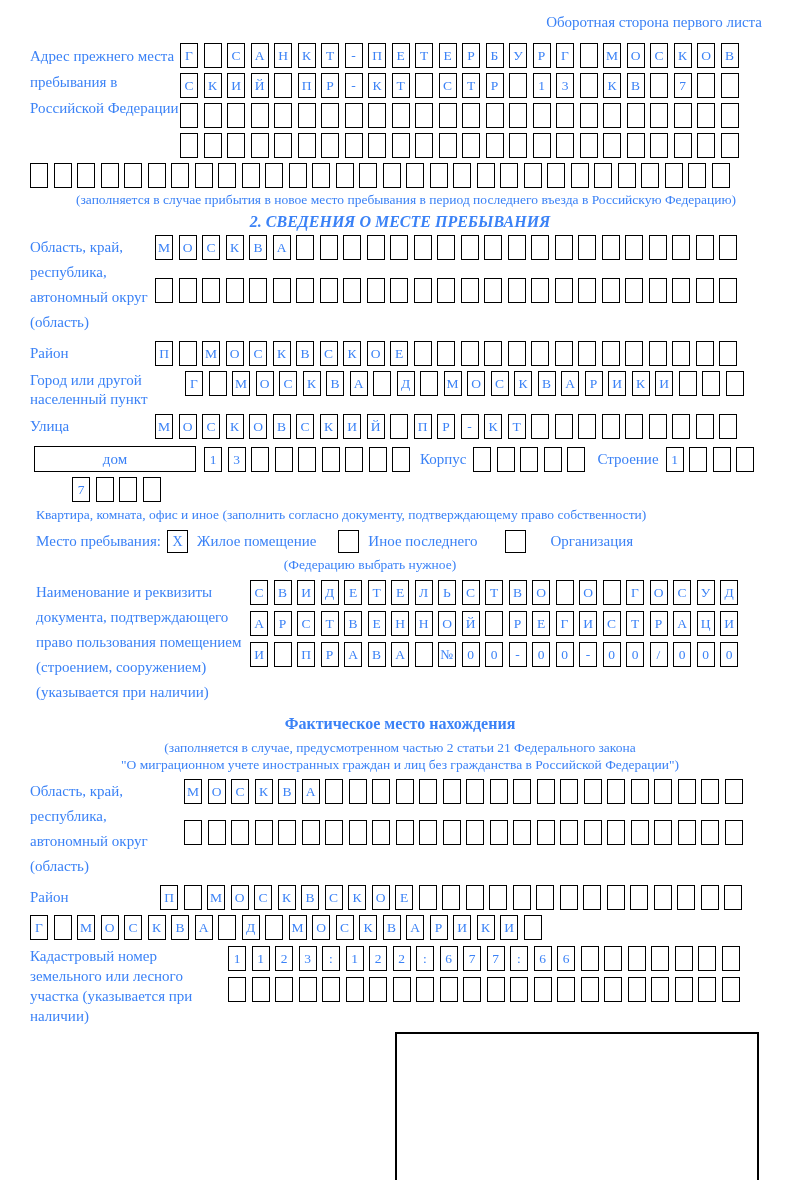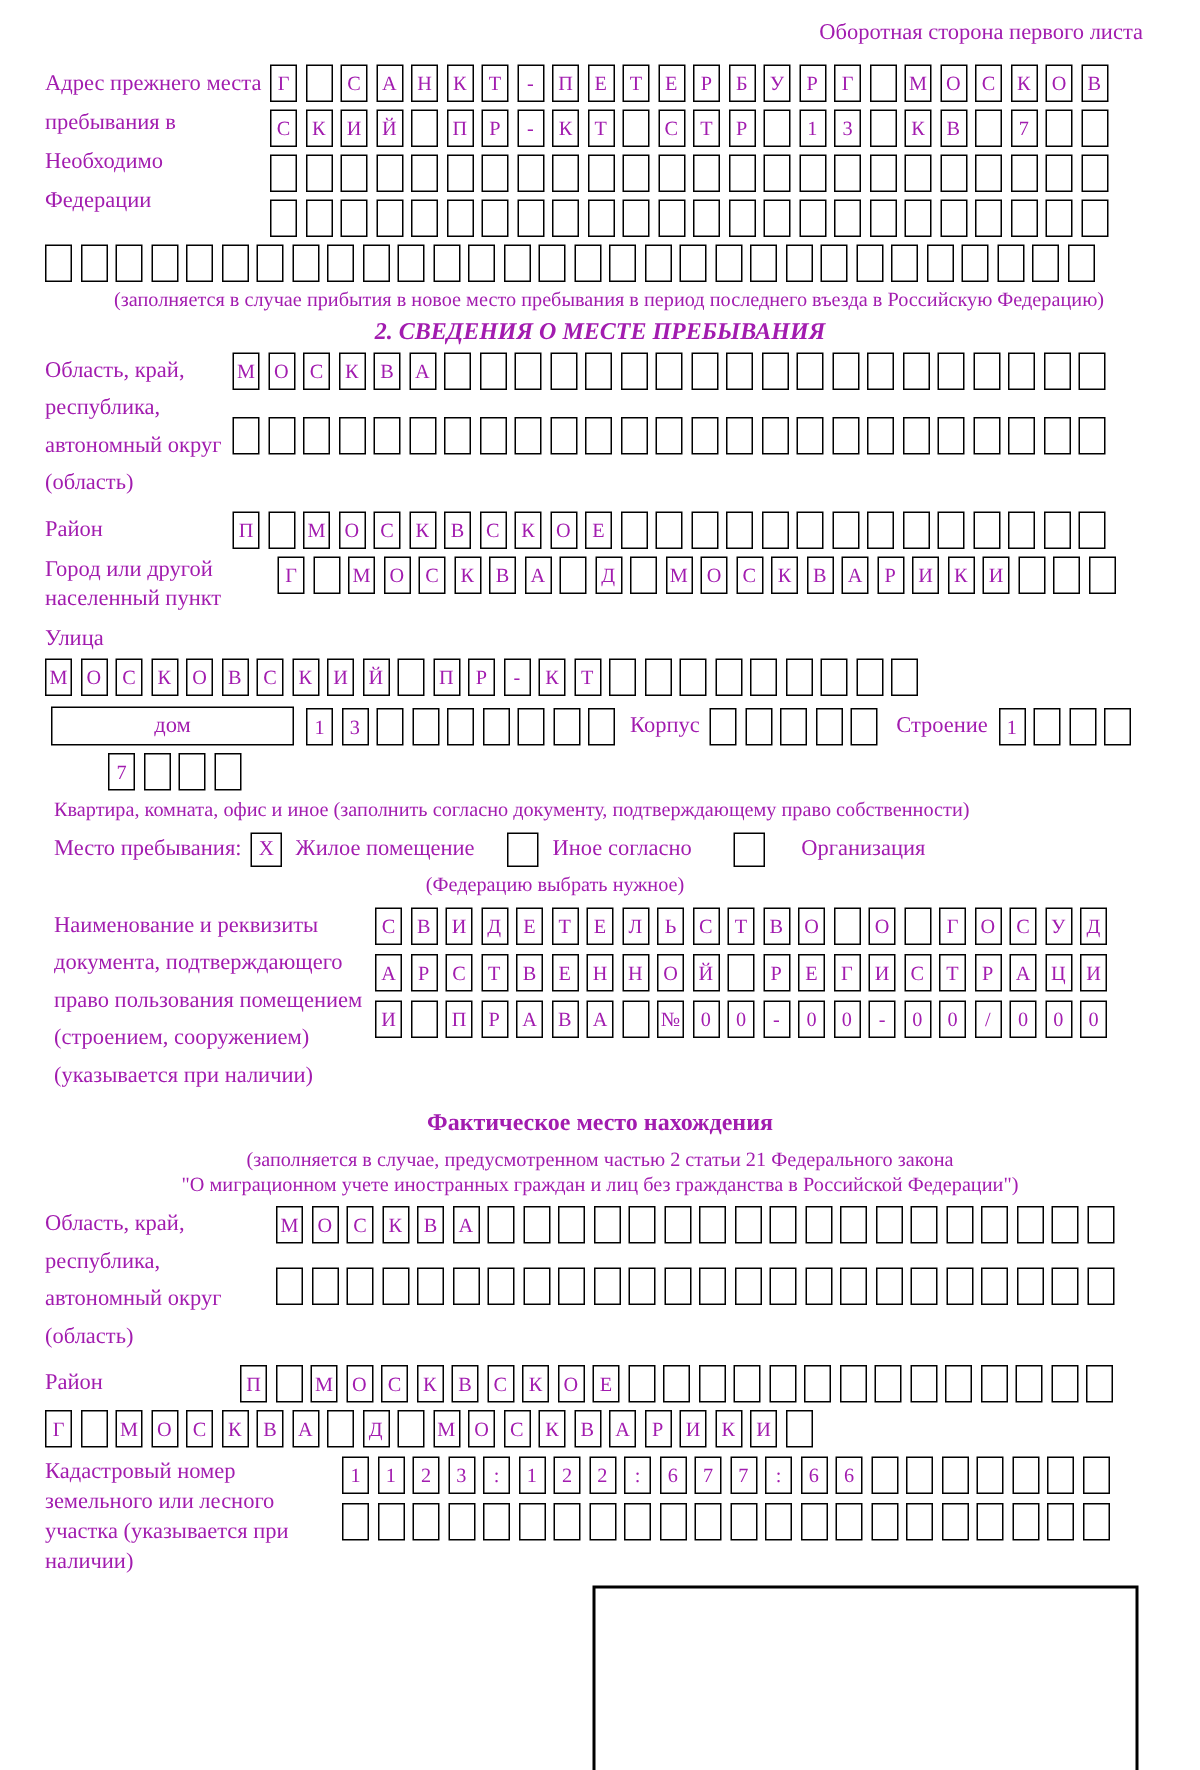--- a/index.html
+++ b/index.html
@@ -1,17 +1,17 @@
 <!DOCTYPE html>
 <html><head>
 <meta charset="utf-8">
 <style>
   html,body{margin:0;padding:0;background:#fff;}
   .page{
-    width:800px;height:1180px;background:#ffffff;color:#a21caf;
+    width:800px;height:1180px;background:#ffffff;color:#3b82f6;
     font-family:"Liberation Serif","DejaVu Serif",serif;
     position:relative;overflow:hidden;font-size:15px;
   }
   .header-note{padding:14px 38px 0 0;text-align:right;font-size:15px;}
   .frow{display:flex;align-items:flex-start;margin-left:30px;}
   .lbl{font-size:15px;line-height:25px;flex:0 0 auto;}
   .cells{display:flex;gap:5.5px;flex:0 0 auto;}
   .cell{
     flex:0 0 16px;width:16px;height:23px;border:1.5px solid #000;
     display:flex;align-items:center;justify-content:center;
@@ -32,21 +32,21 @@
   .markbox{margin-left:395px;width:360px;height:178px;border:2px solid #000;}
 </style>
 </head>
 <body>
 
 <div class="page">
 
   <div class="header-note">Оборотная сторона первого листа</div>
 
   <div class="frow" style="margin-top:12px;">
-    <div class="lbl" style="width:150px;line-height:26px;">Адрес прежнего места пребывания в Необходимо Федерации</div>
+    <div class="lbl" style="width:150px;line-height:26px;">Адрес прежнего места пребывания в Российской Федерации</div>
     <div class="col">
       <div class="cells">
           <span class="cell">Г</span>
           <span class="cell"></span>
           <span class="cell">С</span>
           <span class="cell">А</span>
           <span class="cell">Н</span>
           <span class="cell">К</span>
           <span class="cell">Т</span>
           <span class="cell">-</span>
@@ -299,21 +299,21 @@
         <span class="cell">Р</span>
         <span class="cell">И</span>
         <span class="cell">К</span>
         <span class="cell">И</span>
         <span class="cell"></span>
         <span class="cell"></span>
         <span class="cell"></span>
       </div>
   </div>
 
-  <div class="frow" style="margin-top:5px;flex-direction:column;">
+  <div class="frow" style="margin-top:5px;">
     <div class="lbl" style="width:125px;">Улица</div>
     <div class="cells">
         <span class="cell">М</span>
         <span class="cell">О</span>
         <span class="cell">С</span>
         <span class="cell">К</span>
         <span class="cell">О</span>
         <span class="cell">В</span>
         <span class="cell">С</span>
         <span class="cell">К</span>
@@ -375,21 +375,21 @@
         <span class="cell"></span>
       </div>
   </div>
   <div class="caption" style="text-align:left;margin-left:36px;margin-top:4px;">Квартира, комната, офис и иное (заполнить согласно документу, подтверждающему право собственности)</div>
 
   <div class="stayrow" style="margin-top:7px;">
     <span>Место пребывания:</span>
     <span class="cbox" style="margin-left:6px;">X</span>
     <span style="margin-left:9px;">Жилое помещение</span>
     <span class="cbox" style="margin-left:22px;"></span>
-    <span style="margin-left:9px;">Иное согласно</span>
+    <span style="margin-left:9px;">Иное последнего</span>
     <span class="cbox" style="margin-left:28px;"></span>
     <span style="margin-left:24px;">Организация</span>
   </div>
   <div class="caption" style="margin-top:3px;margin-right:60px;">(Федерацию выбрать нужное)</div>
 
   <div class="frow" style="margin-left:36px;margin-top:7px;">
     <div class="lbl" style="width:214px;">Наименование и реквизиты документа, подтверждающего право пользования помещением (строением, сооружением) (указывается при наличии)</div>
     <div class="col" style="gap:6px;">
       <div class="cells">
           <span class="cell">С</span>

